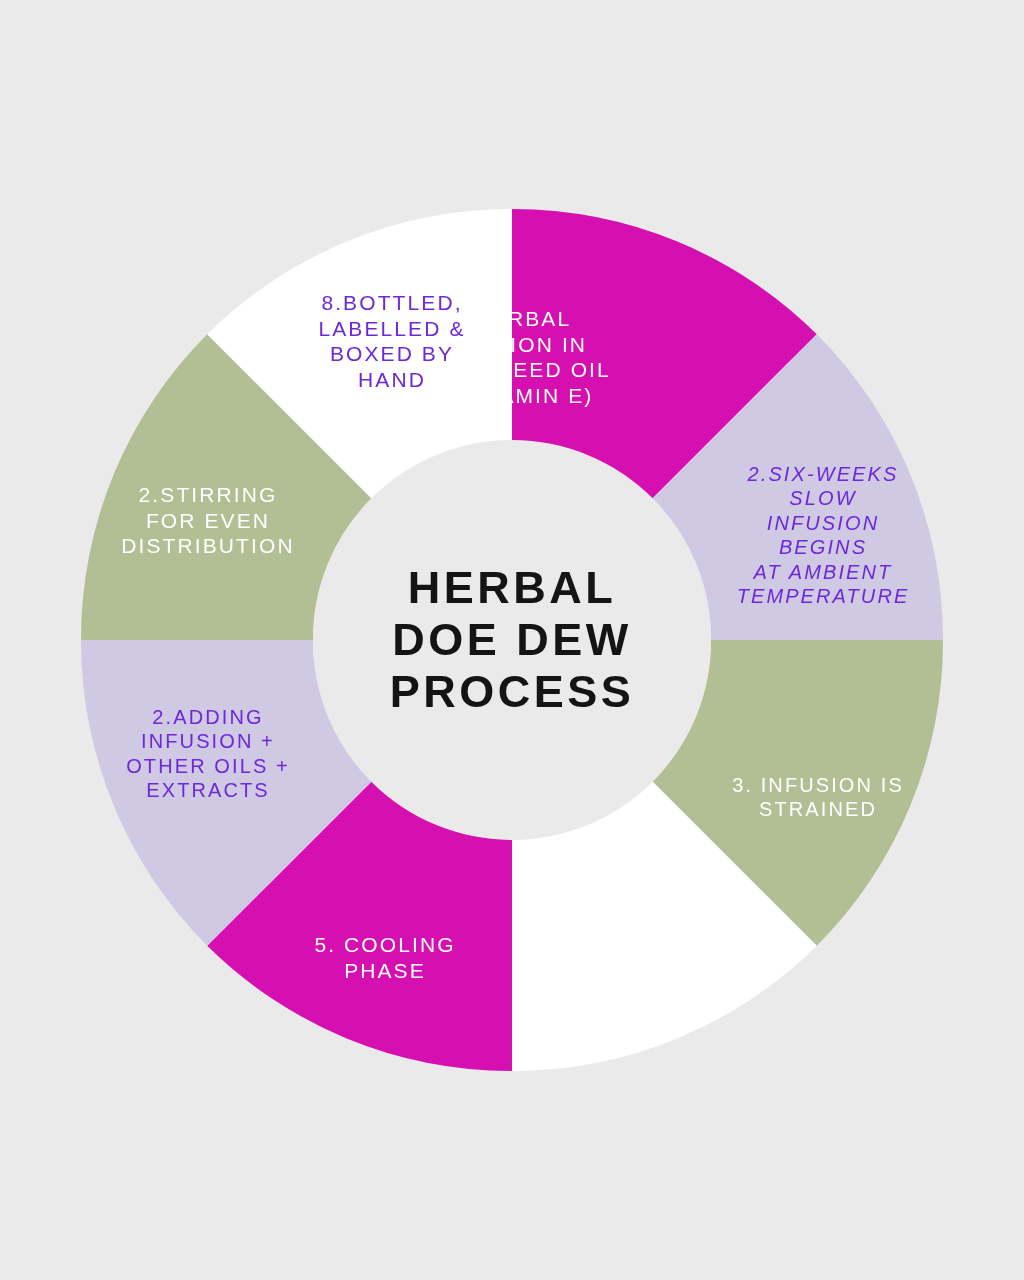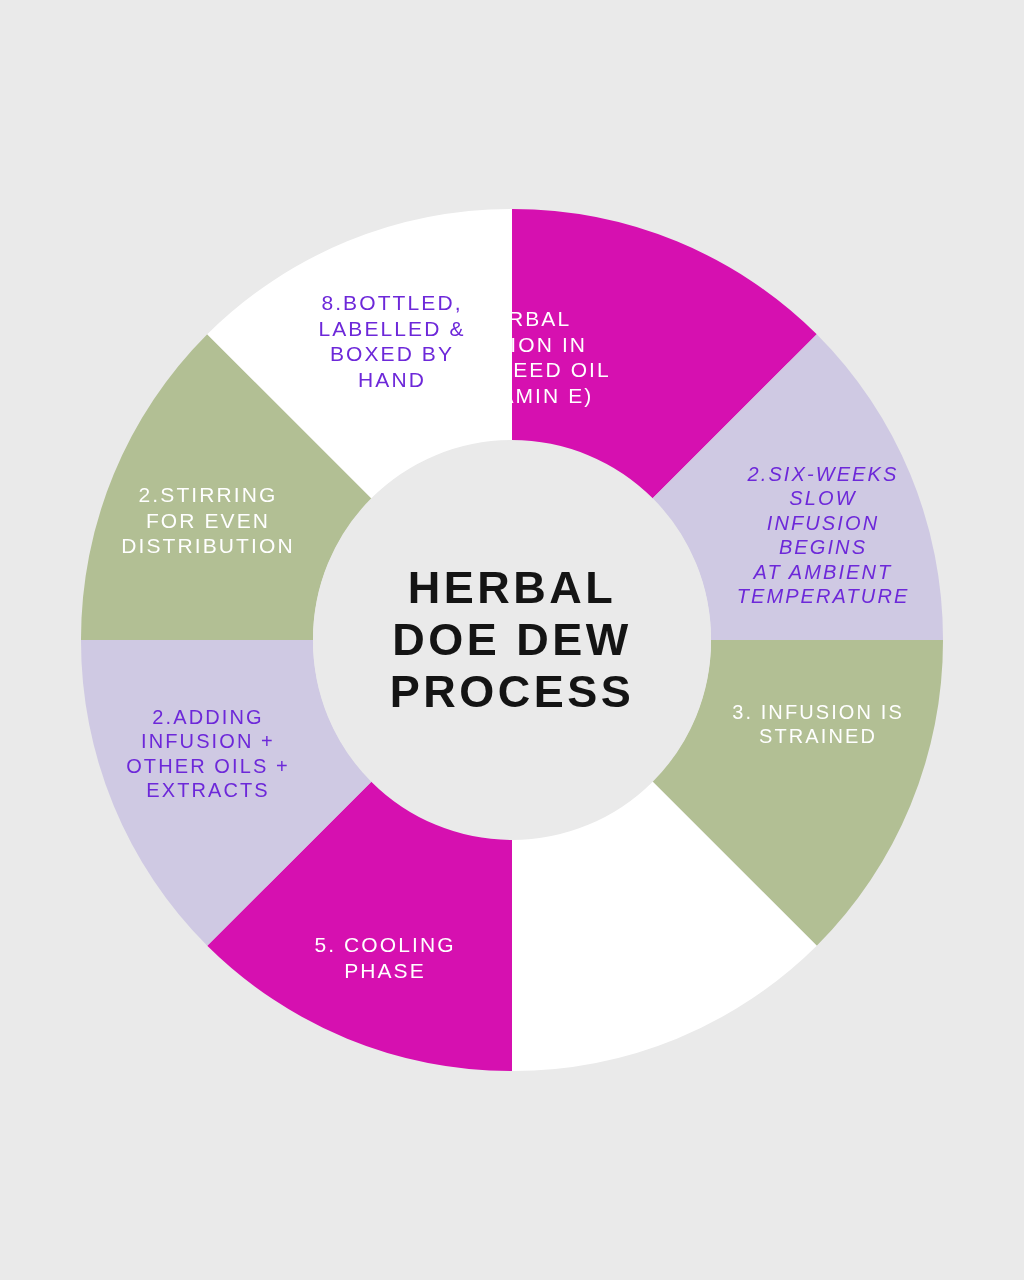--- a/index.html
+++ b/index.html
@@ -33,21 +33,21 @@
     font-weight: 400;
     white-space: pre-line;
     pointer-events: none;
   }
   .lbl-white { color: #ffffff; }
   .lbl-brown { color: #6d28d9; }
 
   
   #lbl1 { left: 512px; top: 290px; width: 250px; margin-left: -125px; font-size: 21px; margin-top: 16px; }
   #lbl2 { left: 823px; top: 462px; width: 210px; margin-left: -105px; font-size: 20px; font-style: italic; }
-  #lbl3 { left: 818px; top: 700px; width: 230px; margin-left: -115px; font-size: 20px; text-align: center; }
+  #lbl3 { left: 818px; top: 773px; width: 230px; margin-left: -115px; font-size: 20px; text-align: center; }
   #lbl4 { left: 638px; top: 872px; width: 218px; margin-left: -109px; font-size: 20px; }
   #lbl5 { left: 385px; top: 932px; width: 230px; margin-left: -115px; font-size: 21px; }
   #lbl6 { left: 208px; top: 705px; width: 226px; margin-left: -113px; font-size: 20px; }
   #lbl7 { left: 208px; top: 482px; width: 230px; margin-left: -115px; font-size: 21px; }
   #lbl8 { left: 392px; top: 290px; width: 230px; margin-left: -115px; font-size: 21px; }
 
   #center-title {
     position: absolute;
     left: 512px;
     top: 640px;

